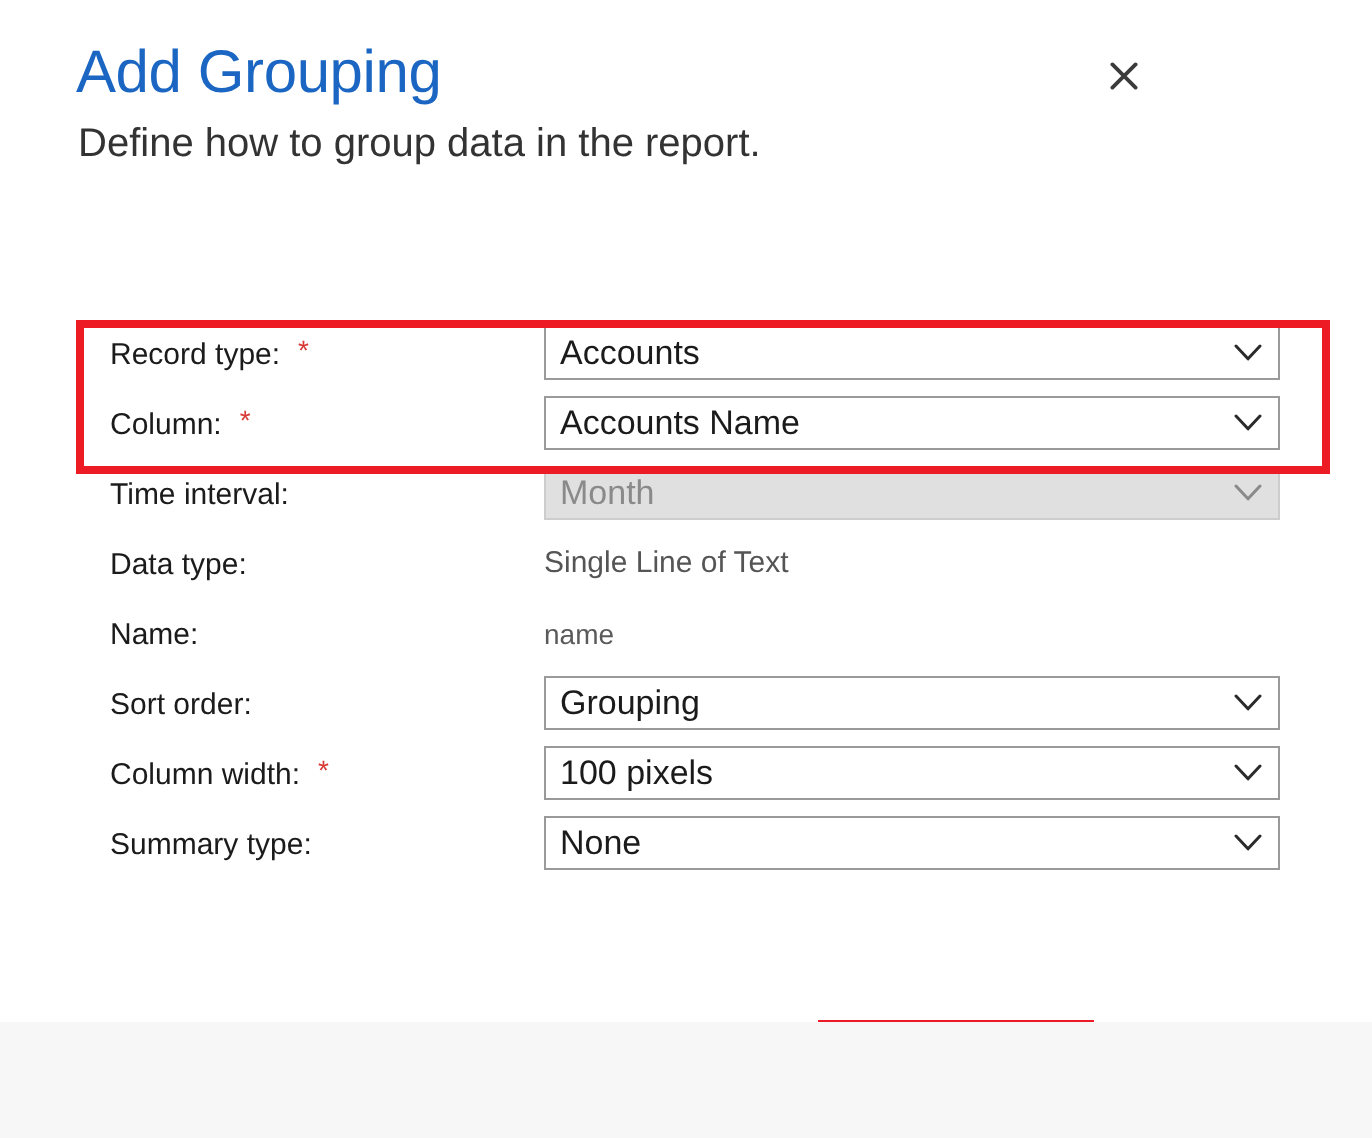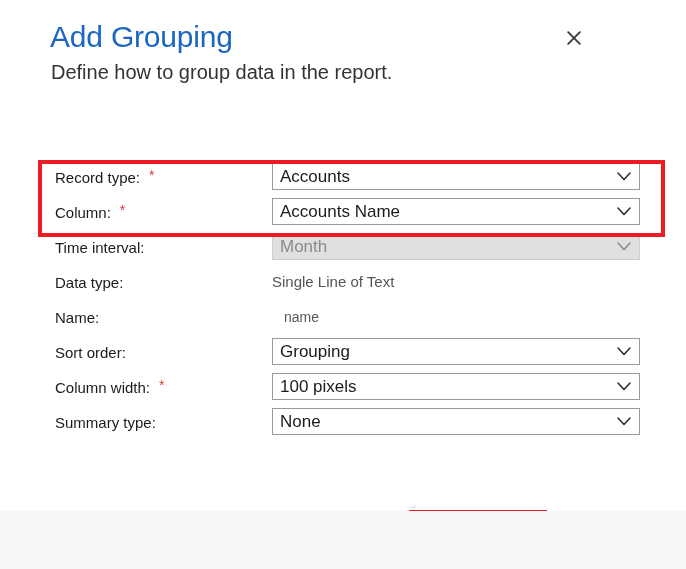--- a/index.html
+++ b/index.html
@@ -18,21 +18,21 @@
 
   #dialog {
     position: absolute;
     inset: 0;
     background: #ffffff;
   }
 
   
   #header {
     position: absolute;
-    left: 12px; top: 0;
+    left: 0; top: 0;
     width: 598px;
     height: 100px;
   }
   #dialog-title {
     position: absolute;
     left: 38px;
     top: 18px;
     font-size: 30px;
     line-height: 38px;
     font-weight: 400;
@@ -152,21 +152,21 @@
     position: absolute;
     left: 272px;
     top: 3px;
     height: 27px;
     display: flex;
     align-items: center;
     font-size: 15px;
     color: #555555;
     white-space: nowrap;
   }
-  .static-value.small { font-size: 14px; color: #5a5a5a; margin-left: 12px; }
+  .static-value.small { font-size: 14px; color: #5a5a5a; }
 
   
   .annotation-box {
     position: absolute;
     border: 4px solid #ed1c24;
     box-sizing: border-box;
     pointer-events: none;
     background: transparent;
   }
   #annotation-fields {

